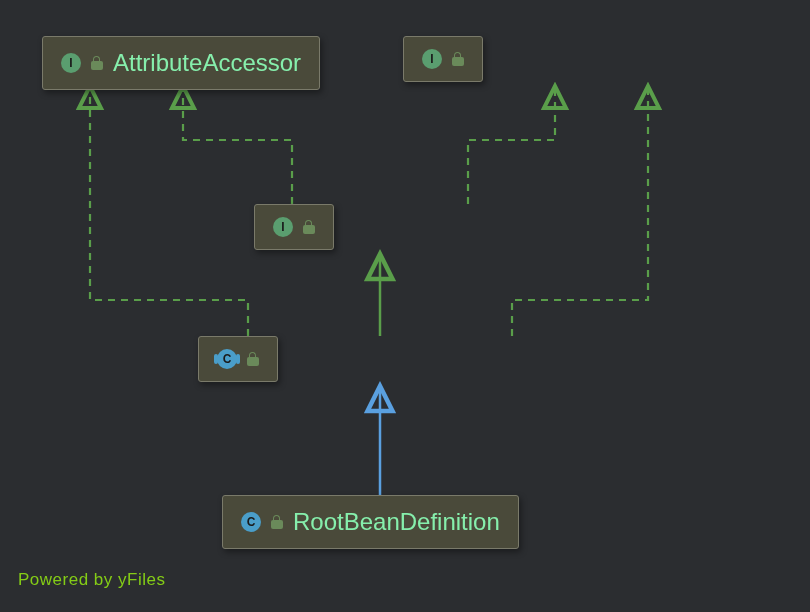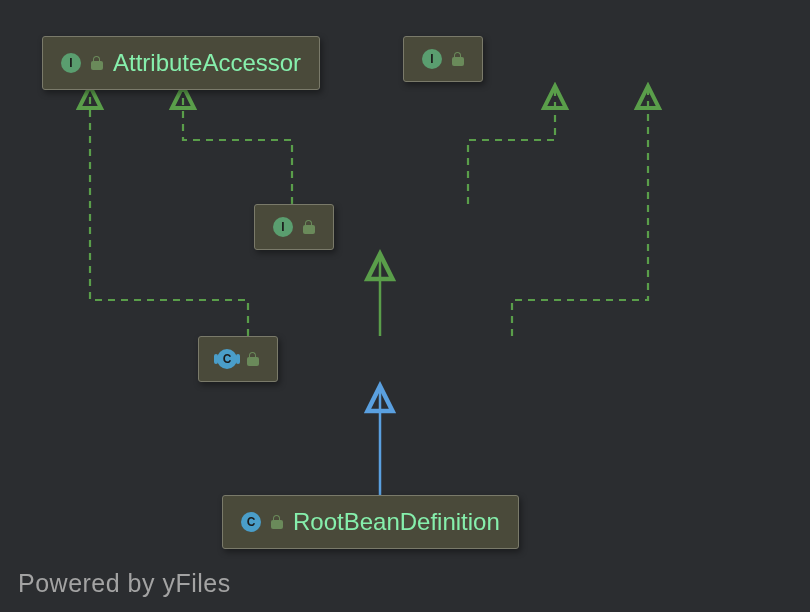--- a/index.html
+++ b/index.html
@@ -93,23 +93,23 @@
     position: absolute;
     top: 0;
     left: 0;
     width: 810px;
     height: 612px;
     pointer-events: none;
   }
   .footer {
     position: absolute;
     left: 18px;
-    bottom: 14px;
-    color: #a3a3a3;
-    font-size: 25px;
+    bottom: 22px;
+    color: #84cc16;
+    font-size: 17px;
     letter-spacing: 0.5px;
   }
 </style>
 </head>
 <body>
 
 <div class="canvas">
 
   <svg class="edges">
     <defs>

